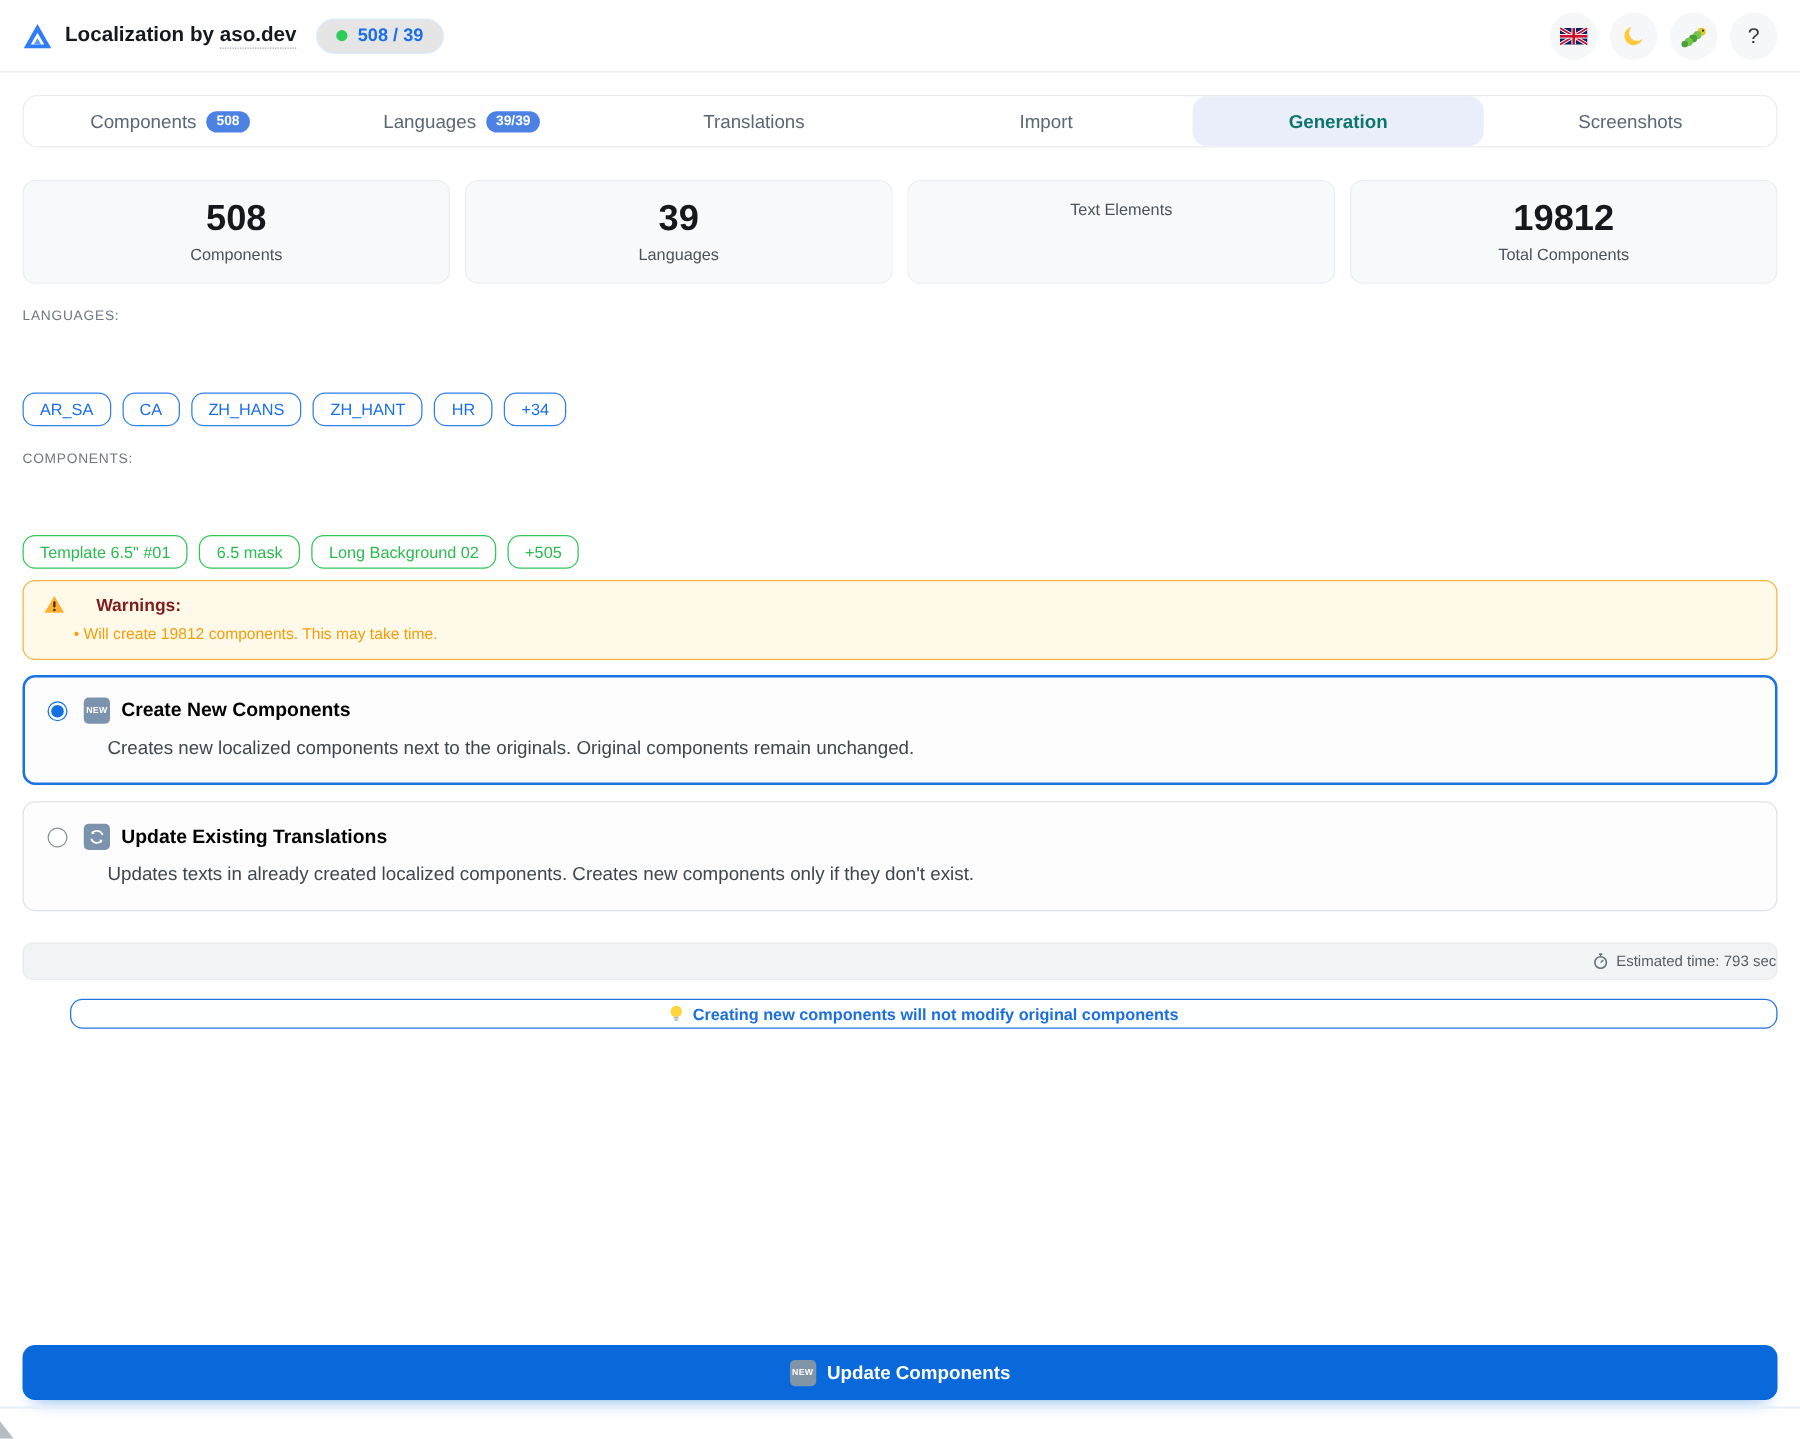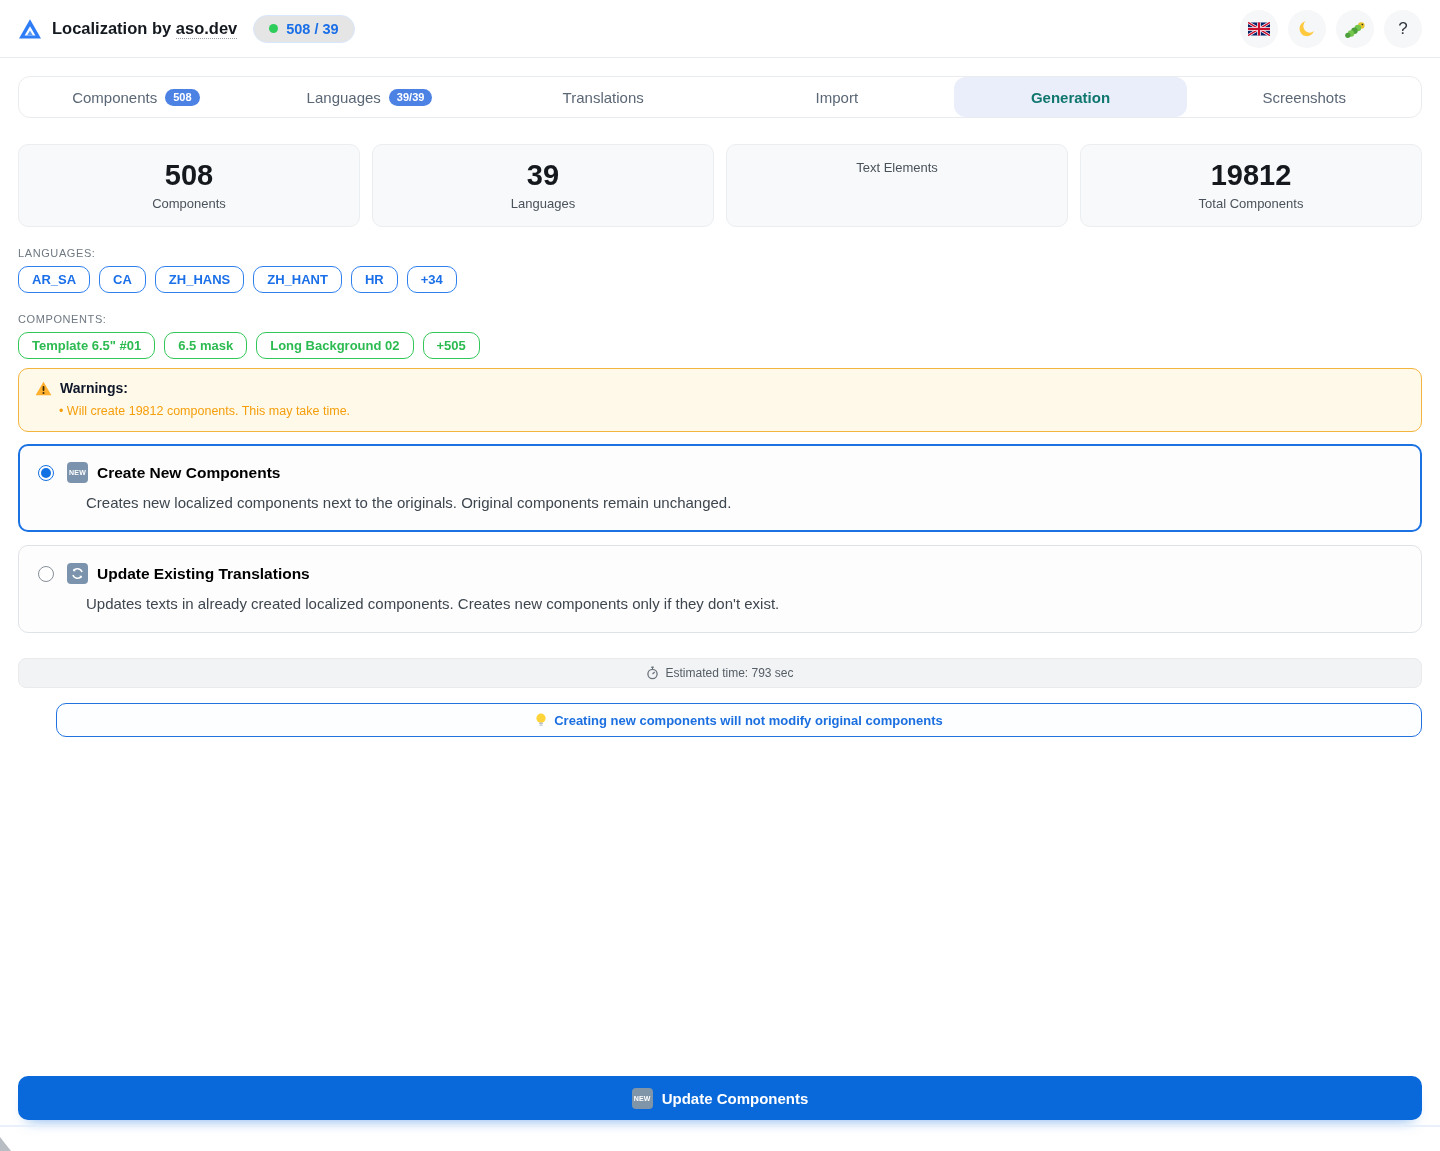--- a/index.html
+++ b/index.html
@@ -50,30 +50,30 @@
     flex:1; background:#f8f9fa; border:1px solid #ebeef0; border-radius:10px;
     text-align:center; padding:12px 0 15px;
   }
   .stat-value { font-size:29px; font-weight:800; color:#15191e; line-height:1.25; }
   .stat-label { font-size:13px; color:#4a525b; margin-top:3px; }
   .section-label {
     margin-top:20px; font-size:11px; letter-spacing:.6px; color:#6f7882; font-weight:500;
   }
   .chips { display:flex; gap:9px; margin-top:7px; }
   .chip {
-    border-radius:10px; padding:5px 13px; font-size:13px; font-weight:700;
-    background:#fff; cursor:pointer;
+    border-radius:10px; padding:5px 13px; font-size:13px; font-weight:400;
+    background:#fff; cursor:pointer;margin-top:48px;
   }
   .chip.blue  { border:1.5px solid #2f80ed; color:#1b6fe8; }
   .chip.green { border:1.5px solid #33c758; color:#2cbb50; }
   .warning-box {
     margin-top:9px; border:1.5px solid #f3b440; background:#fff9e9;
     border-radius:10px; padding:11px 16px 13px;
   }
-  .warning-title { display:flex; align-items:flex-end; gap:8px; color:#0f172a; font-weight:700; font-size:14px; }
+  .warning-title { display:flex; align-items:flex-start; gap:25px; color:#7f1d1d; font-weight:700; font-size:14px; }
   .warning-item { color:#f59e0b; font-size:12.5px; margin:8px 0 0 24px; }
   .warning-item::before { content:"•  "; }
   .mode-heading { margin-top:22px; font-size:17.5px; font-weight:700; color:#1d242b; }
   .options { margin-top:12px; display:flex; flex-direction:column; gap:13px; }
   .option { border-radius:10px; padding:16px 18px 19px; background:#fdfdfe; cursor:pointer; }
   .option.selected  { border:2px solid #1b72e2; }
   .option.unselected{ border:1px solid #dfe3e7; padding:17px 19px 20px; }
   .option-head { display:flex; align-items:center; }
   .radio { width:16px; height:16px; border-radius:50%; flex:0 0 16px; position:relative; }
   .radio.on  { border:1.5px solid #1271e3; }
@@ -85,25 +85,25 @@
     width:21px; height:21px; border-radius:4px; background:#7b93ad; color:#fff;
     display:flex; align-items:center; justify-content:center;
     font-size:7px; font-weight:800; letter-spacing:.2px; flex:0 0 21px;
   }
   .option .radio { margin-right:13px; }
   .option .sq-icon { margin-right:9px; }
   .option-title { font-size:15.5px; font-weight:700; color:#000000; }
   .option-desc { margin:11px 0 0 48px; font-size:15px; color:#3e464e; }
   .estimate-bar {
     margin-top:25px; height:30px; background:#f2f3f5; border:1px solid #e8eaec;
-    border-radius:8px; display:flex; align-items:center; justify-content:center;
+    border-radius:8px; display:flex; align-items:center; justify-content:flex-end;
     gap:6px; color:#555d65; font-size:12px;
   }
   .info-bar {
-    margin-top:15px; height:34px; border:1.5px solid #2273e0; border-radius:10px;
+    margin-top:15px; height:24px; border:1.5px solid #2273e0; border-radius:10px;
     display:flex; align-items:center; justify-content:center; gap:7px;
     color:#1b6fe0; font-size:13px; font-weight:600; background:#fdfeff;margin-left:38px;
   }
   .spacer { flex:1; }
   .footer { padding-bottom:24px; }
   .create-btn {
     width:100%; height:44px; background:#0969da; border:none; border-radius:10px;
     color:#fff; font-size:15px; font-weight:800; font-family:inherit;
     display:flex; align-items:center; justify-content:center; gap:9px; cursor:pointer;
     box-shadow:0 9px 14px -9px rgba(9,105,218,.55);

